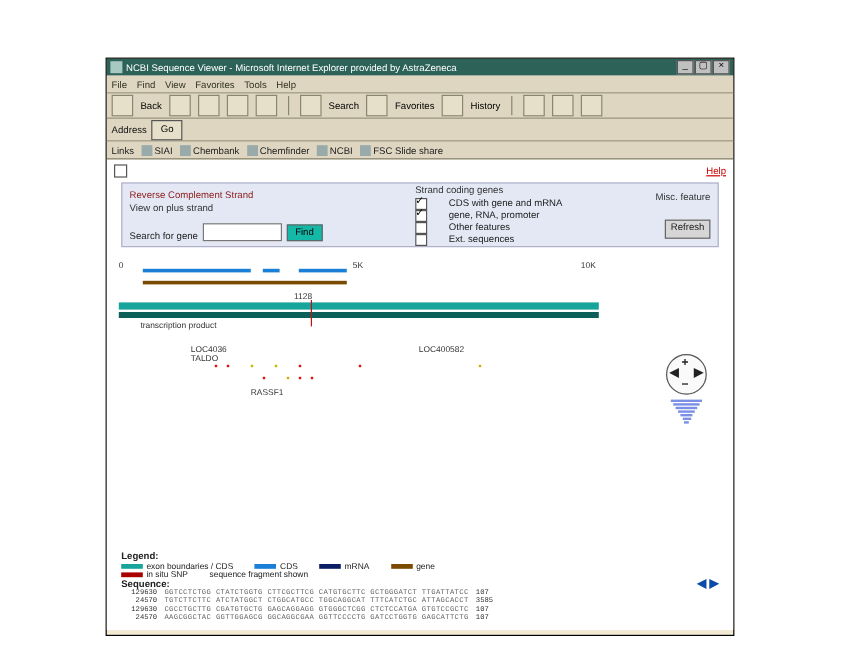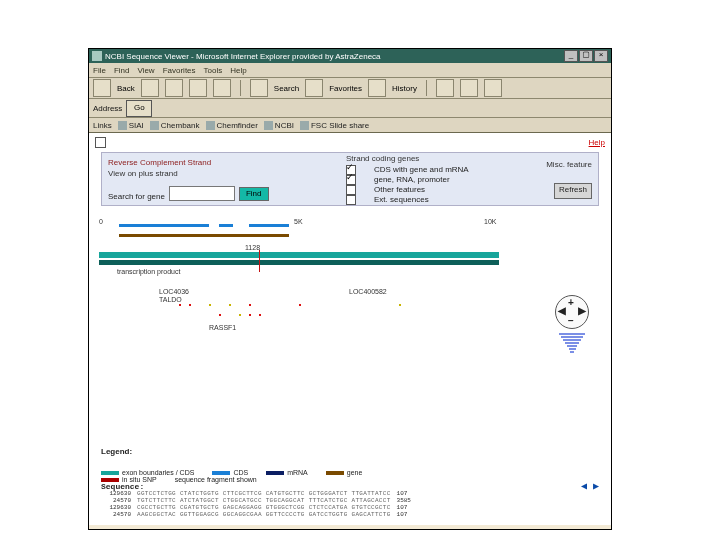--- a/index.html
+++ b/index.html
@@ -62,26 +62,26 @@
   .bar.teal{background:#17a59b;height:6px}
   .bar.dteal{background:#0d5f59;height:5px}
   .bar.brown{background:#7a4a00}
   .vline{position:absolute;width:1px;background:#c31212}
   .dot{position:absolute;width:2px;height:2px}
   .dot.r{background:#d11}
   .dot.y{background:#c9b400}
   .lblx{position:absolute;font-size:7px}
   
   .legend{position:absolute;left:12px;bottom:42px;right:12px}
-  .legend .lt{font-weight:bold;font-size:8px;margin-bottom:13px}
+  .legend .lt{font-weight:bold;font-size:8px;margin-bottom:1px}
   .legend .lrow{display:flex;gap:18px;font-size:7px;align-items:center}
   .swatch{display:inline-block;width:18px;height:4px;margin-right:3px;vertical-align:middle}
   
   .seqwrap{position:absolute;left:12px;right:12px;bottom:0;height:42px;font-family:"Courier New",monospace;font-size:6px;line-height:7px}
-  .seqhead{font-family:Liberation Mono, monospace;font-weight:bold;font-size:8px;display:flex;justify-content:space-between;align-items:center}
+  .seqhead{font-family:Liberation Sans, sans-serif;font-weight:bold;font-size:8px;display:flex;justify-content:space-between;align-items:center}
   .navtri{font-size:10px;color:#0a4aa8}
   .seqline{display:flex;gap:6px;white-space:nowrap}
   .seqpos{width:30px;text-align:right;color:#333}
   .seqpos.r{text-align:left;color:#333}
   .seqtxt{letter-spacing:0.3px;color:#666}
 </style>
 </head>
 <body>
 <div class="slide">
 

